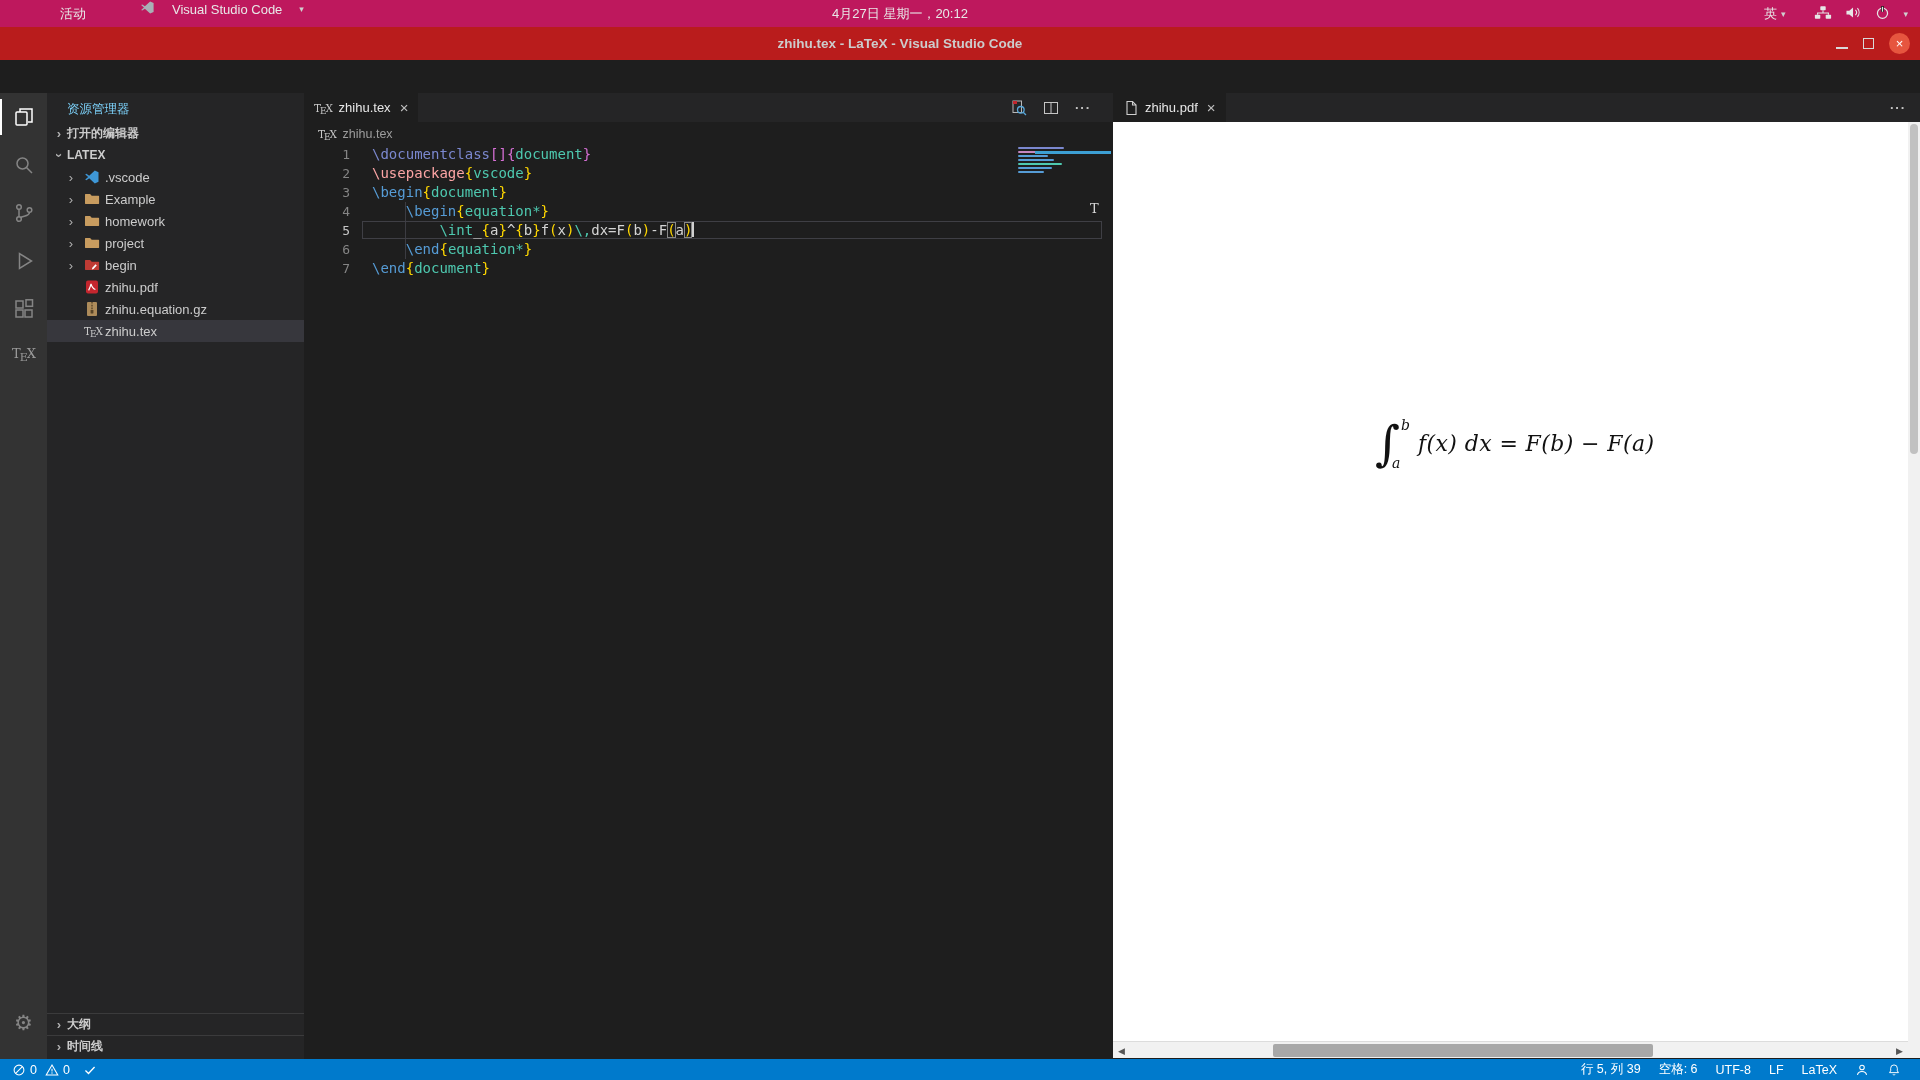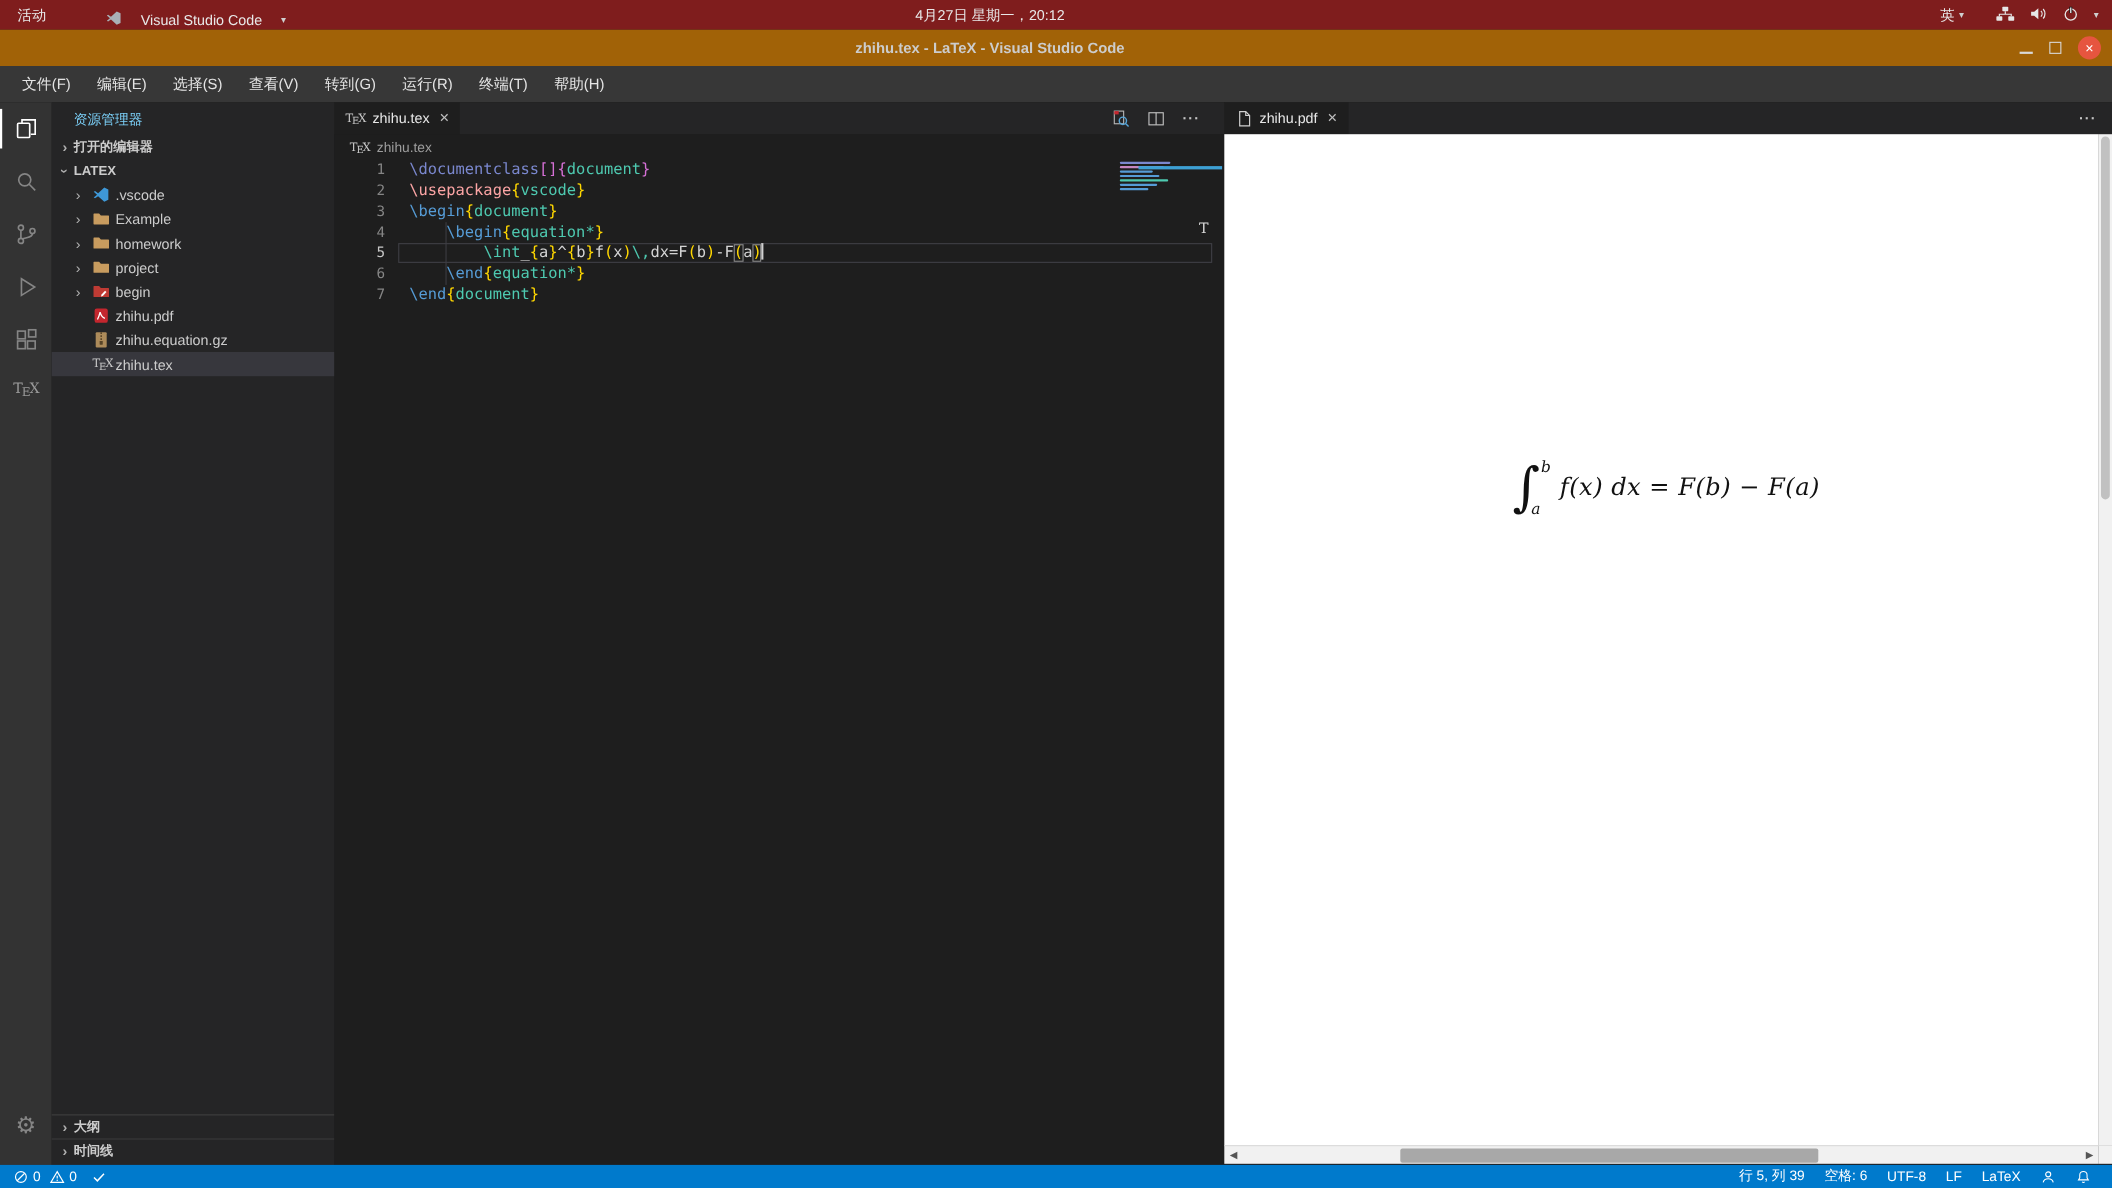--- a/index.html
+++ b/index.html
@@ -1,32 +1,32 @@
 <!DOCTYPE html>
 <html><head>
 <meta charset="utf-8">
 <style>
   * { margin:0; padding:0; box-sizing:border-box; }
   html,body { width:1920px; height:1080px; overflow:hidden; background:#1e1e1e;
     font-family:"Liberation Sans","DejaVu Sans",sans-serif; }
   #screen { position:relative; width:1920px; height:1080px; }
 
   
-  #desktop-bar { position:absolute; left:0; top:0; width:1920px; height:27px; background:#7f1d1d;
-    color:#e8e8e8; font-size:13px; display:flex; align-items:flex-end; }
+  #desktop-bar { position:absolute; left:0; top:0; width:1920px; height:27px; background:#be185d;
+    color:#e8e8e8; font-size:13px; display:flex; align-items:flex-start;padding-left:44px; }
   #activities { padding:0 16px; height:100%; display:flex; align-items:center; cursor:default; }
   #appmenu { display:flex; align-items:center; gap:17px; margin-left:38px; }
   #clock { position:absolute; left:900px; top:0; height:27px; transform:translateX(-50%);
     display:flex; align-items:center; }
   #desktop-right { position:absolute; right:12px; top:0; height:27px; display:flex; align-items:center; gap:13px; }
   .caret { font-size:9px; color:#cfcfcf; }
   #input-method { display:flex; align-items:center; gap:4px; margin-right:16px; }
 
   
-  #title-bar { position:absolute; left:0; top:27px; width:1920px; height:33px; background:#a16207;
+  #title-bar { position:absolute; left:0; top:27px; width:1920px; height:33px; background:#b91c1c;
     color:#d9d9d9; }
   #window-title { position:absolute; left:900px; top:0; height:33px; transform:translateX(-50%);
     display:flex; align-items:center; font-size:13.5px; font-weight:bold; color:#cccccc; }
   #window-controls { position:absolute; right:10px; top:0; height:33px; display:flex; align-items:center; gap:15px; }
   .wc-min { width:12px; height:1px; border-bottom:2px solid #d9d9d9; margin-top:8px; }
   .wc-restore { width:11px; height:11px; border:1.5px solid #d9d9d9; }
   .wc-close { width:21px; height:21px; border-radius:50%; background:#e6553f; color:#fff;
     display:flex; align-items:center; justify-content:center; font-size:13px; line-height:1; }
 
   
@@ -189,30 +189,20 @@
 
   <div id="title-bar">
     <div id="window-title">zhihu.tex - LaTeX - Visual Studio Code</div>
     <div id="window-controls">
       <span class="wc-min"></span>
       <span class="wc-restore"></span>
       <span class="wc-close">×</span>
     </div>
   </div>
 
-  <div id="menu-bar">
-      <span class="menu-item">文件(F)</span>
-      <span class="menu-item">编辑(E)</span>
-      <span class="menu-item">选择(S)</span>
-      <span class="menu-item">查看(V)</span>
-      <span class="menu-item">转到(G)</span>
-      <span class="menu-item">运行(R)</span>
-      <span class="menu-item">终端(T)</span>
-      <span class="menu-item">帮助(H)</span>
-    </div>
 
   <div id="main">
 
     <div id="activity-bar">
       <div class="act active">
         <svg viewBox="0 0 24 24">
             <rect x="4" y="7" width="11" height="13" rx="1"></rect>
             <path d="M8 7V4h12v13h-4"></path>
           </svg>
       </div>

